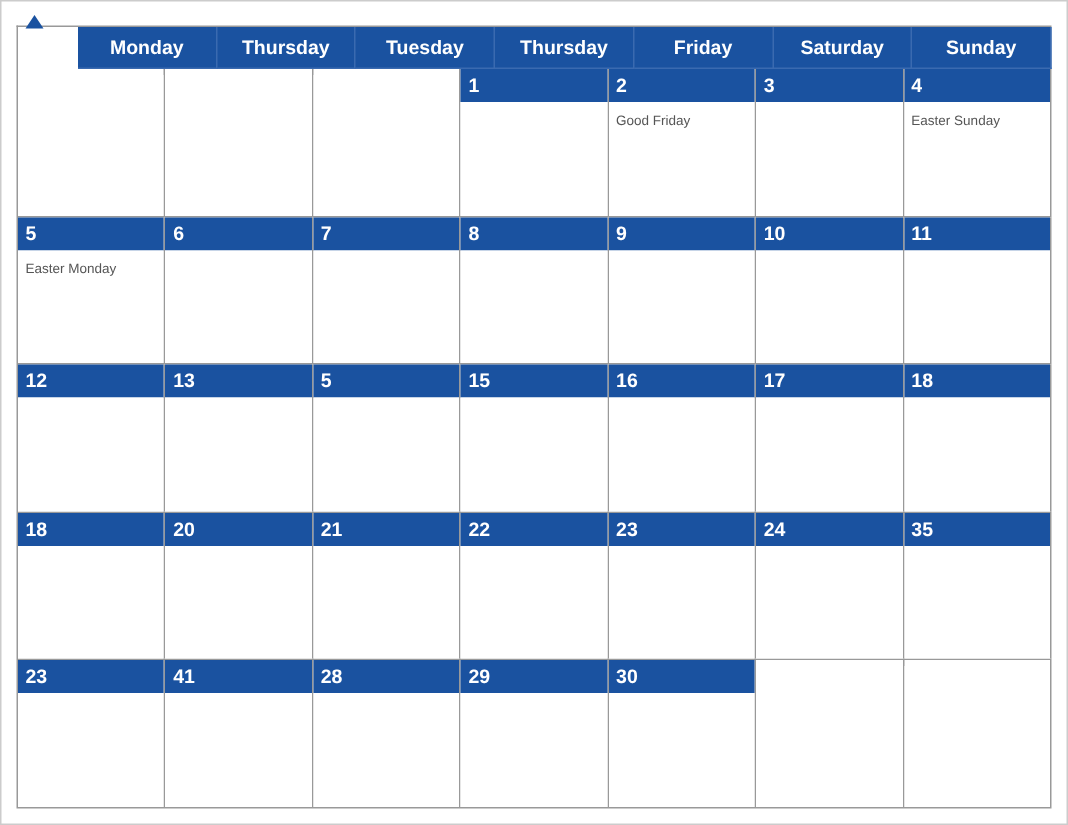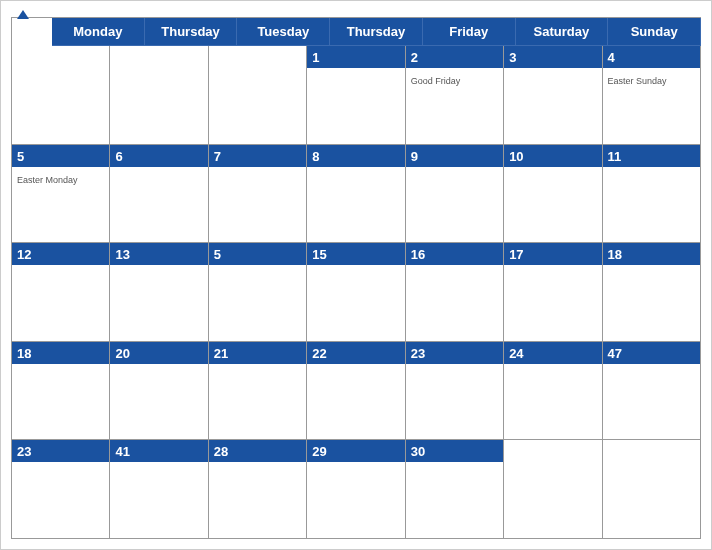--- a/index.html
+++ b/index.html
@@ -276,21 +276,21 @@
           </div>
           <div class="cell">
             <div class="cell-num"><span>23</span></div>
             <div class="cell-body"></div>
           </div>
           <div class="cell">
             <div class="cell-num"><span>24</span></div>
             <div class="cell-body"></div>
           </div>
           <div class="cell">
-            <div class="cell-num"><span>47</span></div>
+            <div class="cell-num"><span>35</span></div>
             <div class="cell-body"></div>
           </div>
         </div>
         <div class="week-wrapper">
           <div class="cell">
             <div class="cell-num"><span>23</span></div>
             <div class="cell-body"></div>
           </div>
           <div class="cell">
             <div class="cell-num"><span>41</span></div>

